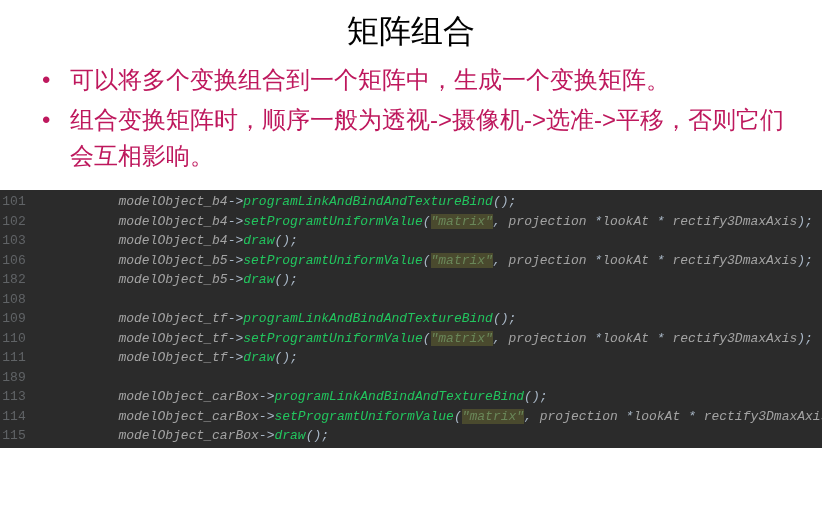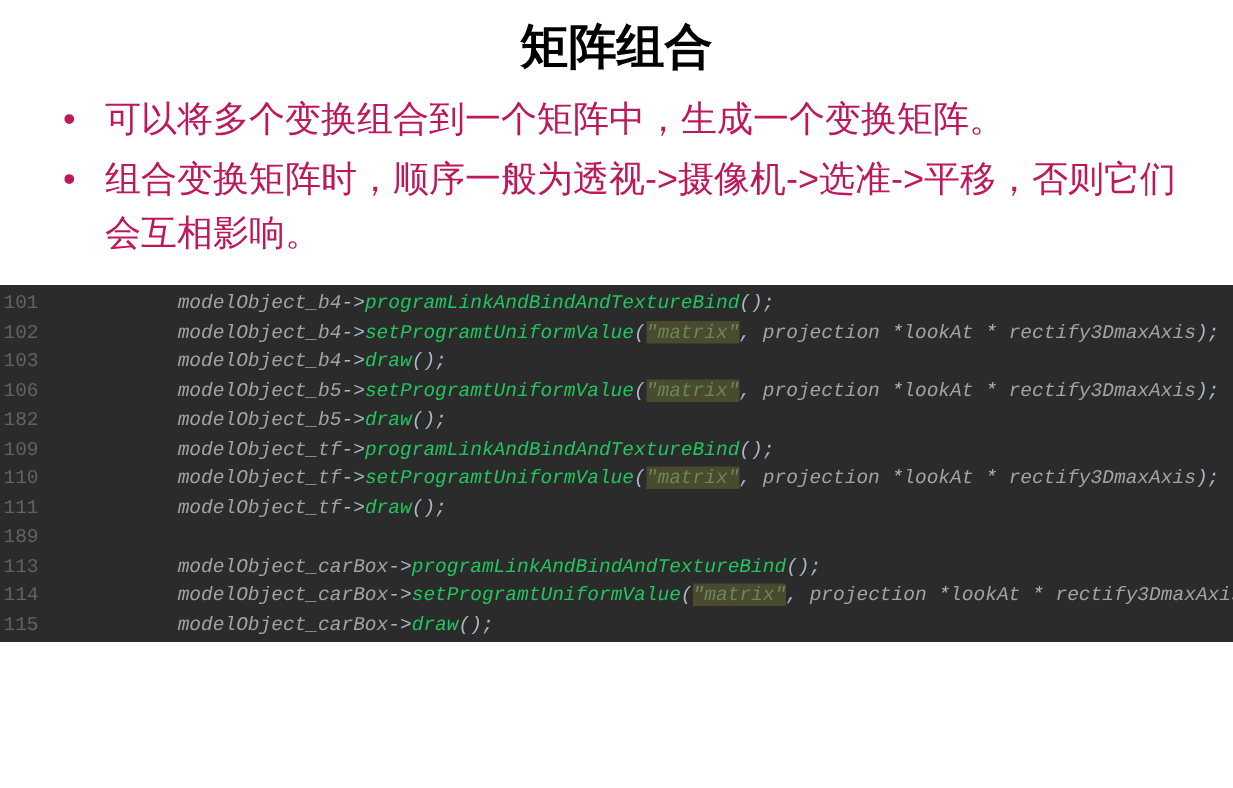--- a/index.html
+++ b/index.html
@@ -6,21 +6,21 @@
     body {
       width: 822px;
       height: 525px;
       font-family: "Microsoft YaHei", "SimSun", sans-serif;
       background: #ffffff;
       overflow: hidden;
     }
     .title {
       text-align: center;
       font-size: 32px;
-      font-weight: bold;
+      font-weight: normal;
       padding: 10px 0 8px 0;
       color: #000;
     }
     .bullets {
       padding: 0 30px 12px 70px;
       font-size: 24px;
       line-height: 1.5;
       color: #be185d;
     }
     .bullet-item {
@@ -75,20 +75,21 @@
   <div class="bullet-item">可以将多个变换组合到一个矩阵中，生成一个变换矩阵。</div>
   <div class="bullet-item">组合变换矩阵时，顺序一般为透视-&gt;摄像机-&gt;选准-&gt;平移，否则它们会互相影响。</div>
 </div>
 
 <div class="code-block" id="code-block">
     <div class="code-line"><span class="gutter">101</span><span class="code-text">        <span class="kw-var">modelObject_b4</span><span class="punct">-&gt;</span><span class="fn">programLinkAndBindAndTextureBind</span><span class="punct">();</span></span></div>
     <div class="code-line"><span class="gutter">102</span><span class="code-text">        <span class="kw-var">modelObject_b4</span><span class="punct">-&gt;</span><span class="fn">setProgramtUniformValue</span><span class="punct">(</span><span class="str hl">"matrix"</span><span class="punct">, </span><span class="kw-var">projection</span> <span class="op">*</span><span class="kw-var">lookAt</span> <span class="op">*</span> <span class="kw-var">rectify3DmaxAxis</span><span class="punct">);</span></span></div>
     <div class="code-line"><span class="gutter">103</span><span class="code-text">        <span class="kw-var">modelObject_b4</span><span class="punct">-&gt;</span><span class="fn">draw</span><span class="punct">();</span></span></div>
     <div class="code-line"><span class="gutter">106</span><span class="code-text">        <span class="kw-var">modelObject_b5</span><span class="punct">-&gt;</span><span class="fn">setProgramtUniformValue</span><span class="punct">(</span><span class="str hl">"matrix"</span><span class="punct">, </span><span class="kw-var">projection</span> <span class="op">*</span><span class="kw-var">lookAt</span> <span class="op">*</span> <span class="kw-var">rectify3DmaxAxis</span><span class="punct">);</span></span></div>
     <div class="code-line"><span class="gutter">182</span><span class="code-text">        <span class="kw-var">modelObject_b5</span><span class="punct">-&gt;</span><span class="fn">draw</span><span class="punct">();</span></span></div>
+    <div class="code-line"><span class="gutter">108</span><span class="code-text"></span></div>
     <div class="code-line"><span class="gutter">109</span><span class="code-text">        <span class="kw-var">modelObject_tf</span><span class="punct">-&gt;</span><span class="fn">programLinkAndBindAndTextureBind</span><span class="punct">();</span></span></div>
     <div class="code-line"><span class="gutter">110</span><span class="code-text">        <span class="kw-var">modelObject_tf</span><span class="punct">-&gt;</span><span class="fn">setProgramtUniformValue</span><span class="punct">(</span><span class="str hl">"matrix"</span><span class="punct">, </span><span class="kw-var">projection</span> <span class="op">*</span><span class="kw-var">lookAt</span> <span class="op">*</span> <span class="kw-var">rectify3DmaxAxis</span><span class="punct">);</span></span></div>
     <div class="code-line"><span class="gutter">111</span><span class="code-text">        <span class="kw-var">modelObject_tf</span><span class="punct">-&gt;</span><span class="fn">draw</span><span class="punct">();</span></span></div>
     <div class="code-line"><span class="gutter">189</span><span class="code-text"></span></div>
     <div class="code-line"><span class="gutter">113</span><span class="code-text">        <span class="kw-var">modelObject_carBox</span><span class="punct">-&gt;</span><span class="fn">programLinkAndBindAndTextureBind</span><span class="punct">();</span></span></div>
     <div class="code-line"><span class="gutter">114</span><span class="code-text">        <span class="kw-var">modelObject_carBox</span><span class="punct">-&gt;</span><span class="fn">setProgramtUniformValue</span><span class="punct">(</span><span class="str hl">"matrix"</span><span class="punct">, </span><span class="kw-var">projection</span> <span class="op">*</span><span class="kw-var">lookAt</span> <span class="op">*</span> <span class="kw-var">rectify3DmaxAxis</span></span></div>
     <div class="code-line"><span class="gutter">115</span><span class="code-text">        <span class="kw-var">modelObject_carBox</span><span class="punct">-&gt;</span><span class="fn">draw</span><span class="punct">();</span></span></div>
   </div>
 
 </body></html>

